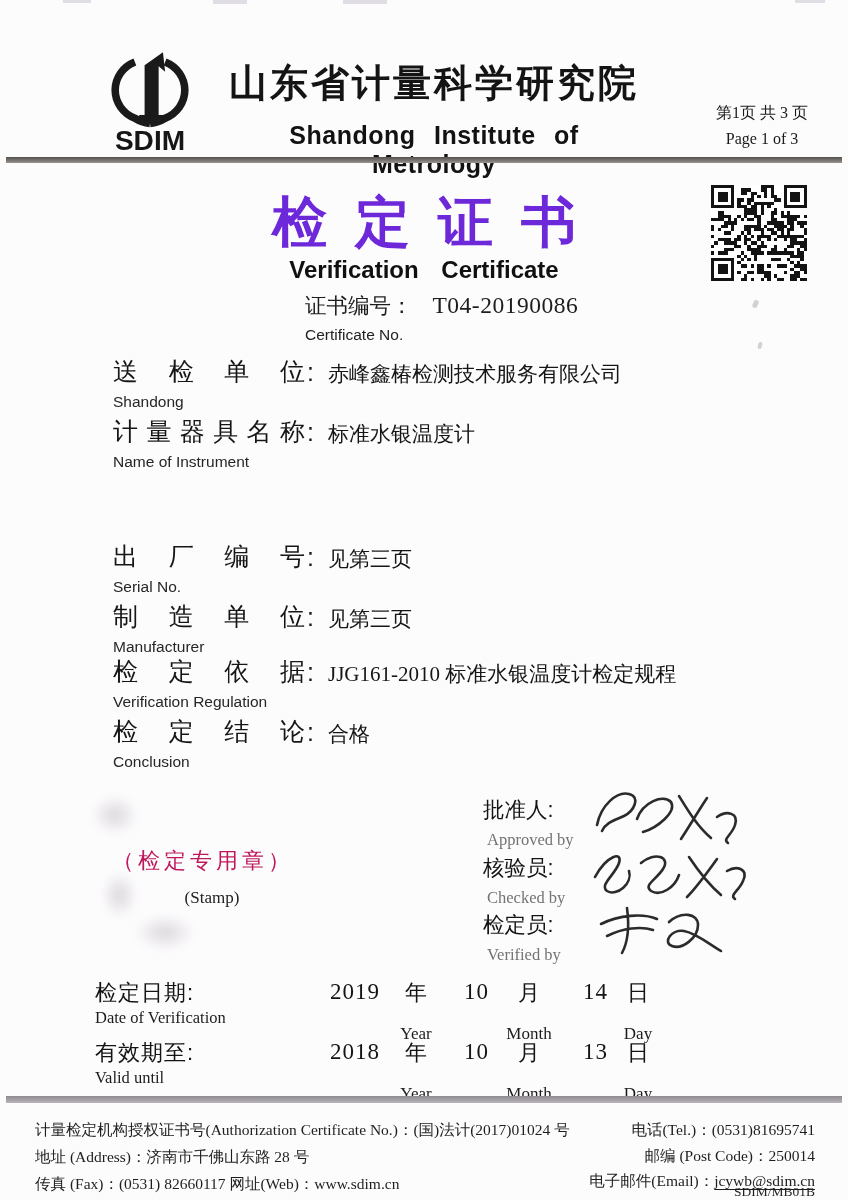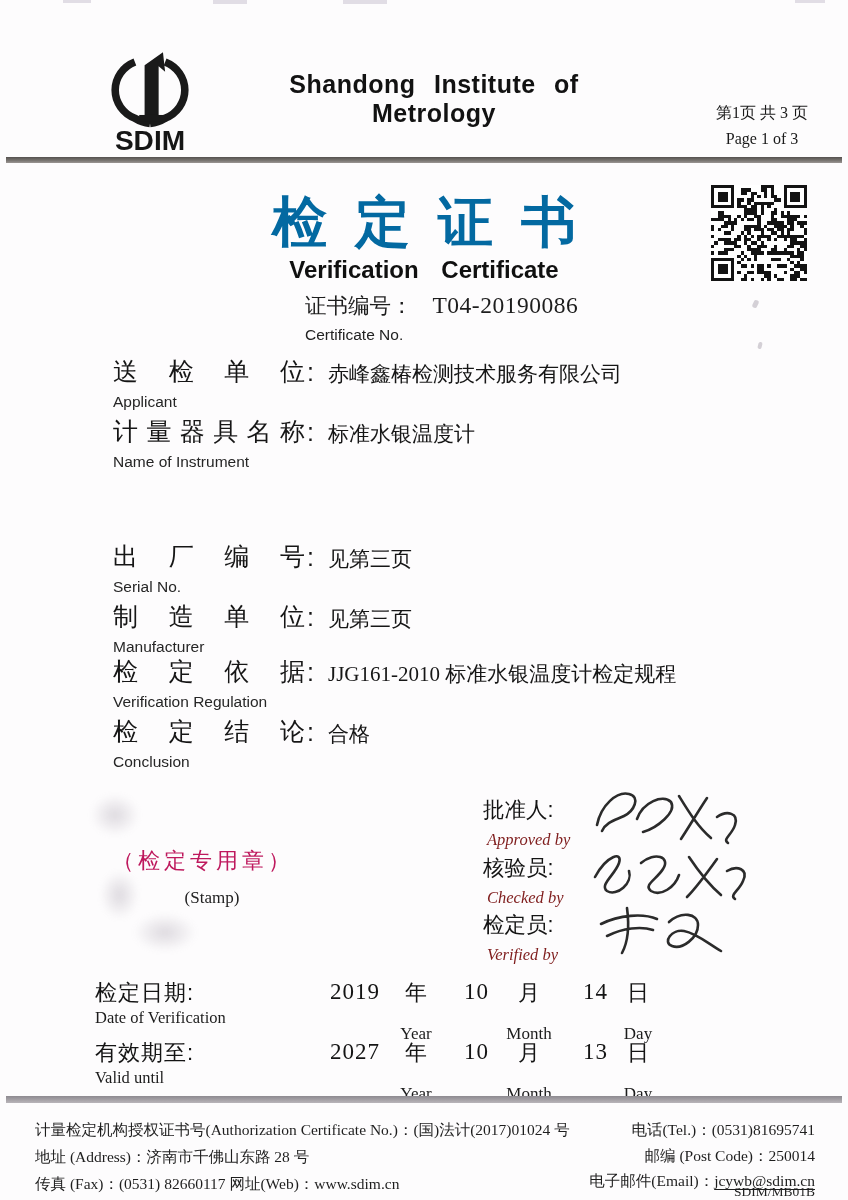--- a/index.html
+++ b/index.html
@@ -17,21 +17,21 @@
   .logo-box{left:96px;top:50px;width:108px;height:104px;}
   .hdr-titles{left:222px;top:58px;width:424px;text-align:center;}
   .hdr-zh{font-size:38px;font-weight:bold;letter-spacing:3px;font-family:"DejaVu Serif",serif;color:#141414;}
   .hdr-en{font-size:25px;font-weight:bold;margin-top:12px;letter-spacing:.5px;word-spacing:11px;color:#121212;}
   .page-info{left:690px;top:100px;width:144px;text-align:center;font-family:"Liberation Serif",serif;font-size:16px;line-height:1.6;color:#1a1a1a;}
   .rule{left:6px;width:836px;height:6px;background:linear-gradient(to bottom,#55514f,#7a7672 60%,#9b9694);}
   .rule-top{top:157px;}
   .rule-bottom{top:1096px;height:7px;background:linear-gradient(to bottom,#8d8a90,#a5a1a6 55%,#b9b5ba);}
 
   
-  .cert-zh{left:174px;top:186px;width:500px;text-align:center;font-size:55px;font-weight:900;letter-spacing:28px;text-indent:28px;font-family:"DejaVu Serif",serif;color:#0369a1;}
+  .cert-zh{left:174px;top:186px;width:500px;text-align:center;font-size:55px;font-weight:900;letter-spacing:28px;text-indent:28px;font-family:"DejaVu Serif",serif;color:#6d28d9;}
   .cert-en{left:174px;top:256px;width:500px;text-align:center;font-size:24px;font-weight:bold;word-spacing:16px;color:#101010;}
   .certno{left:305px;top:291px;font-size:21.5px;}
   .certno .val{font-family:"Liberation Serif",serif;font-size:23.5px;margin-left:20px;letter-spacing:.5px;}
   .certno-en{left:305px;top:326px;font-size:15.5px;color:#222;}
 
   .qr{left:711px;top:185px;width:96px;height:96px;}
 
   
   .field{position:absolute;left:113px;white-space:nowrap;}
   .f-zh{font-size:25px;color:#161616;}
@@ -41,21 +41,21 @@
   .f-en{font-size:15.5px;margin-top:5px;color:#262626;}
 
   
   .stamp-zh{left:112px;top:846px;font-size:22px;letter-spacing:4px;color:#be185d;}
   .stamp-en{left:112px;top:888px;width:200px;text-align:center;font-family:"Liberation Serif",serif;font-size:17px;color:#222;}
   .smudge{position:absolute;border-radius:50%;filter:blur(3px);opacity:.45;background:radial-gradient(closest-side,#b7b0bb,transparent 70%);}
 
   
   .sig-row{position:absolute;left:483px;width:320px;height:62px;}
   .s-zh{font-size:21.5px;color:#141414;}
-  .s-en{font-size:16.5px;font-family:"Liberation Serif",serif;color:#7f1d1d;margin-top:6px;margin-left:4px;font-style:italic;}
+  .s-en{font-size:16.5px;font-family:"Liberation Serif",serif;color:#737373;margin-top:6px;margin-left:4px;}
   .scribble{position:absolute;left:102px;top:-12px;}
   .scribble path{fill:none;stroke:#2b2b2b;stroke-width:2.6;stroke-linecap:round;stroke-linejoin:round;}
 
   
   .date-row{position:absolute;left:0;width:848px;height:58px;padding-left:36px;}
   .d-zh{position:absolute;left:95px;top:0;font-size:22px;letter-spacing:1px;color:#141414;}
   .d-en{position:absolute;left:95px;top:30px;font-size:16.5px;font-family:"Liberation Serif",serif;color:#1c1c1c;}
   .d-val{position:absolute;top:1px;font-family:"Liberation Serif",serif;font-size:23px;letter-spacing:1px;color:#141414;}
   .d-unit{position:absolute;top:0;width:60px;text-align:center;}
   .u-zh{display:block;font-size:22px;color:#141414;}
@@ -86,20 +86,21 @@
       </g>
       <g fill="#1a1a1a">
         <path d="M45,14 L62,2 L64,20 L58,15 L58,62 L45,62 Z"></path>
         <path d="M40,60 L66,60 L66,66 L40,66 Z"></path>
       </g>
       <text x="50" y="92" text-anchor="middle" font-family="Liberation Sans, sans-serif" font-size="26" font-weight="bold" fill="#161616">SDIM</text>
     </svg>
   </div>
 
   <div class="abs hdr-titles">
+    <div class="hdr-zh">山东省计量科学研究院</div>
     <div class="hdr-en">Shandong Institute of Metrology</div>
   </div>
 
   <div class="abs page-info">
     <div>第1页 共 3 页</div>
     <div>Page 1  of 3</div>
   </div>
 
   <div class="abs rule rule-top"></div>
 
@@ -424,21 +425,21 @@
           <rect x="1" y="23" width="5" height="5" fill="#fff"></rect>
           <rect x="2" y="24" width="3" height="3"></rect>
         </g>
     </svg>
   </div>
   <div class="speck" style="left:753px;top:300px;width:5px;height:8px;transform:rotate(25deg);"></div>
   <div class="speck" style="left:758px;top:342px;width:4px;height:7px;transform:rotate(15deg);"></div>
 
   <div class="field" style="top:355px">
     <span class="f-zh"><span class="just">送检单位</span><span class="colon">:</span></span><span class="f-val">赤峰鑫椿检测技术服务有限公司</span>
-    <div class="f-en">Applicant</div>
+    <div class="f-en">Shandong</div>
   </div>
   <div class="field" style="top:415px">
     <span class="f-zh"><span class="just">计量器具名称</span><span class="colon">:</span></span><span class="f-val">标准水银温度计</span>
     <div class="f-en">Name of Instrument</div>
   </div>
   <div class="field" style="top:540px">
     <span class="f-zh"><span class="just">出厂编号</span><span class="colon">:</span></span><span class="f-val">见第三页</span>
     <div class="f-en">Serial No.</div>
   </div>
   <div class="field" style="top:600px">
@@ -497,21 +498,21 @@
       </span>
     <span class="d-val" style="left:583px">14</span>
     <span class="d-unit" style="left:608px">
         <span class="u-zh">日</span>
         <span class="u-en">Day</span>
       </span>
   </div>
   <div class="date-row" style="top:1038px">
     <div class="d-zh">有效期至:</div>
     <div class="d-en">Valid until</div>
-    <span class="d-val" style="left:330px">2027</span>
+    <span class="d-val" style="left:330px">2018</span>
     <span class="d-unit" style="left:386px">
         <span class="u-zh">年</span>
         <span class="u-en">Year</span>
       </span>
     <span class="d-val" style="left:464px">10</span>
     <span class="d-unit" style="left:499px">
         <span class="u-zh">月</span>
         <span class="u-en">Month</span>
       </span>
     <span class="d-val" style="left:583px">13</span>

